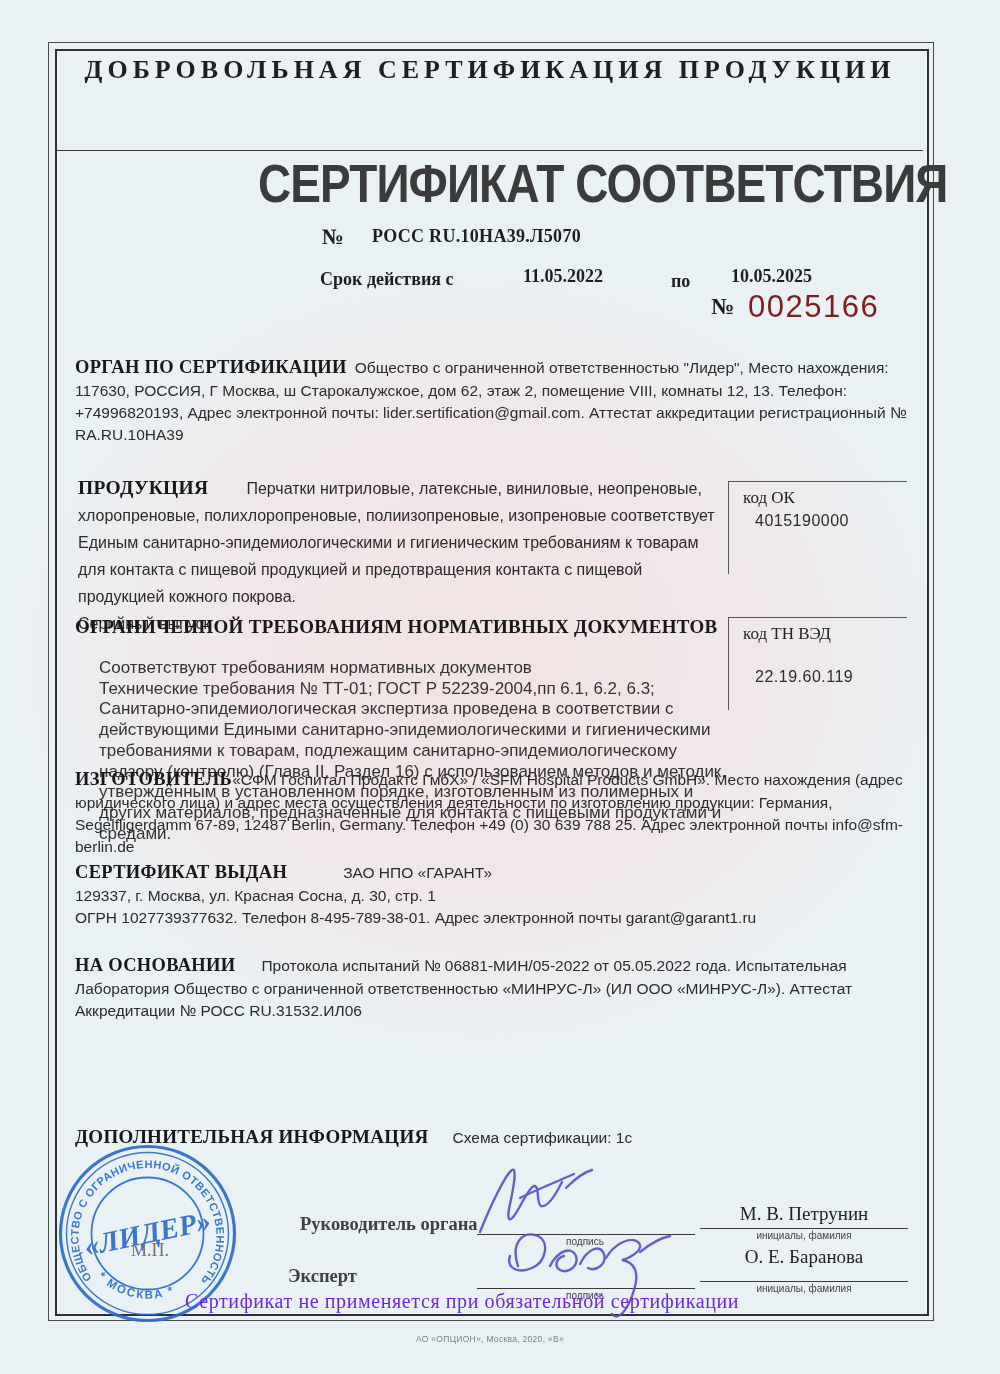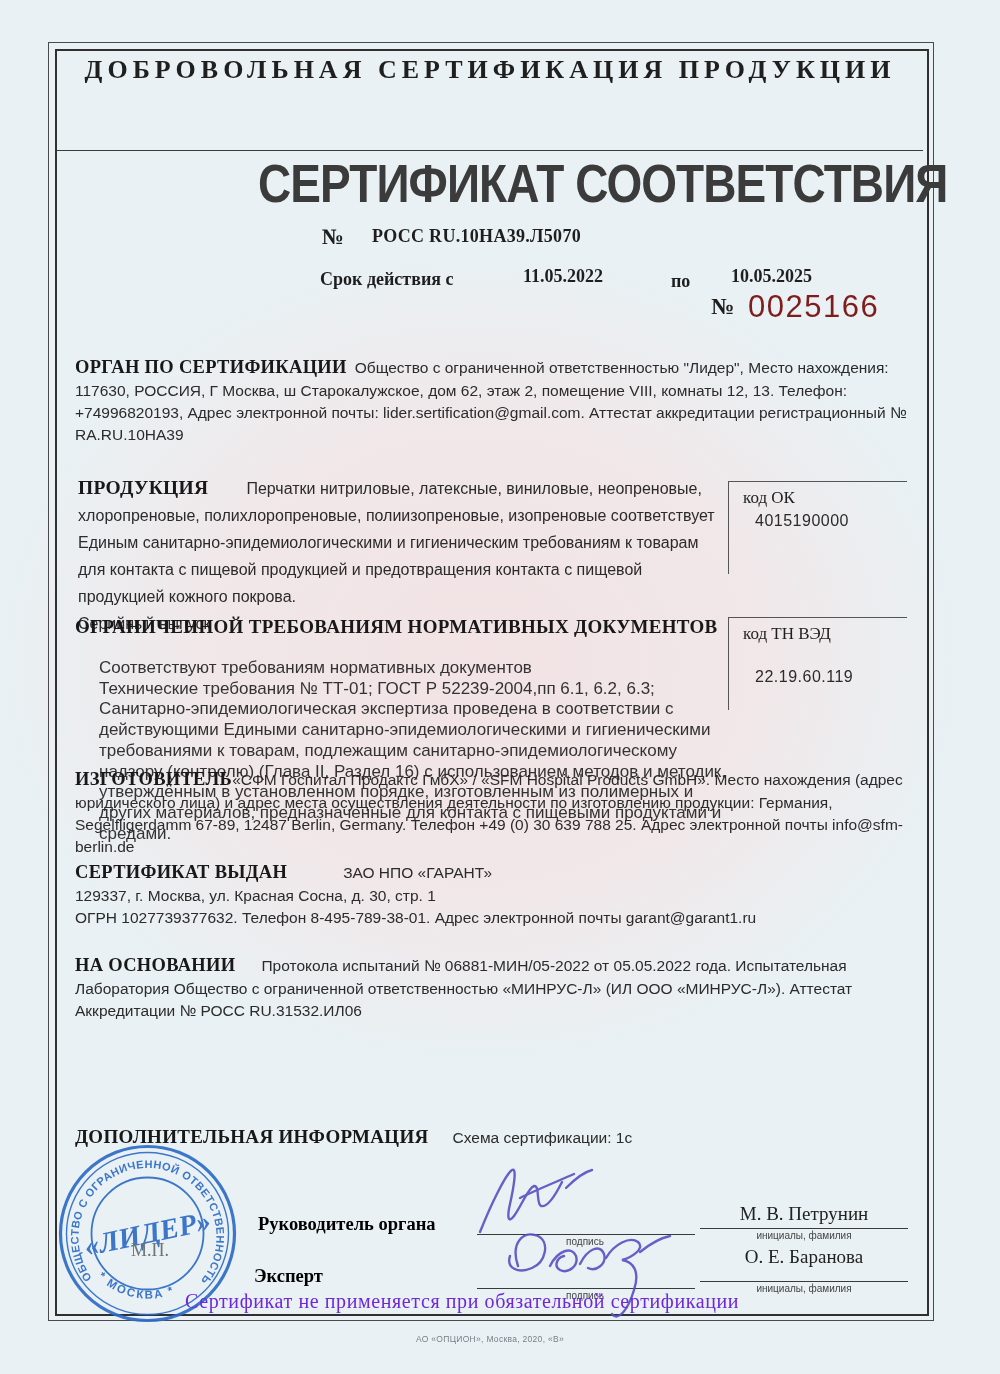--- a/index.html
+++ b/index.html
@@ -57,21 +57,21 @@
   .code-value{font-size:16px;color:#2b2b2b;padding:4px 0 0 26px;letter-spacing:.5px;}
   .box-tnved .code-value{padding-top:24px;}
   .sec-izgot{left:75px;top:750px;width:850px;}
   .sec-izgot .h{}
   .sec-vydan{left:75px;top:843px;width:850px;}
   .sec-vydan .h{margin-right:56px;}
   .sec-osnov{left:75px;top:936px;width:850px;}
   .sec-osnov .h{margin-right:26px;}
   .sec-dop{left:75px;top:1108px;width:850px;}
   .sec-dop .h{font-size:19px;margin-right:24px;}
-  .role-label{font-family:"Liberation Serif",serif;font-weight:bold;font-size:18.5px;color:#000000;}
+  .role-label{font-family:"Liberation Serif",serif;font-weight:bold;font-size:18.5px;color:#404040;margin-left:42px;}
   .sig-line{border-top:1.5px solid #3a3a3a;}
   .cap{font-size:10px;color:#444;text-align:center;}
   .name-val{font-family:"Liberation Serif",serif;font-size:19px;color:#222;text-align:center;}
   .mp-label{left:131px;top:1240px;font-family:"Liberation Serif",serif;font-size:18px;color:#737373;z-index:5;}
   .bottom-note{
     left:185px;top:1290px;font-family:"Liberation Serif",serif;font-size:20px;color:#6d28d9;
     letter-spacing:.6px;z-index:4;white-space:nowrap;
   }
   .print-house{left:48px;top:1334px;width:884px;text-align:center;font-size:8.5px;color:#7a7f88;letter-spacing:.3px;}
   .stamp{left:56px;top:1142px;width:183px;height:183px;z-index:3;opacity:.92;}
@@ -128,21 +128,21 @@
 
 <p class="abs section sec-dop"><span class="h">ДОПОЛНИТЕЛЬНАЯ ИНФОРМАЦИЯ</span><span>Схема сертификации: 1с</span></p>
 
 <div class="abs role-label" style="left:258px;top:1214px;">Руководитель органа</div>
 <div class="abs sig-line" style="left:477px;top:1234px;width:218px;"></div>
 <div class="abs cap" style="left:505px;top:1236px;width:160px;">подпись</div>
 <div class="abs name-val" style="left:700px;top:1203px;width:208px;">М. В. Петрунин</div>
 <div class="abs sig-line" style="left:700px;top:1228px;width:208px;"></div>
 <div class="abs cap" style="left:700px;top:1230px;width:208px;">инициалы, фамилия</div>
 
-<div class="abs role-label" style="left:254px;top:1266px;">Эксперт</div>
+<div class="abs role-label" style="left:246px;top:1266px;">Эксперт</div>
 <div class="abs sig-line" style="left:477px;top:1288px;width:218px;"></div>
 <div class="abs cap" style="left:505px;top:1290px;width:160px;">подпись</div>
 <div class="abs name-val" style="left:700px;top:1246px;width:208px;">О. Е. Баранова</div>
 <div class="abs sig-line" style="left:700px;top:1281px;width:208px;"></div>
 <div class="abs cap" style="left:700px;top:1283px;width:208px;">инициалы, фамилия</div>
 
 <svg class="abs sig-svg" style="left:462px;top:1160px;" width="170" height="80" viewBox="0 0 170 80">
   <g fill="none" stroke="#5b50c2" stroke-width="2.4" stroke-linecap="round" opacity="0.9">
     <path d="M18,72 C30,42 44,14 50,10 C55,7 52,26 48,44 C45,57 46,64 52,56 C60,45 66,28 72,26 C78,25 74,44 79,46 C86,48 94,34 100,22"></path>
     <path d="M58,38 C74,30 94,22 112,14"></path>

